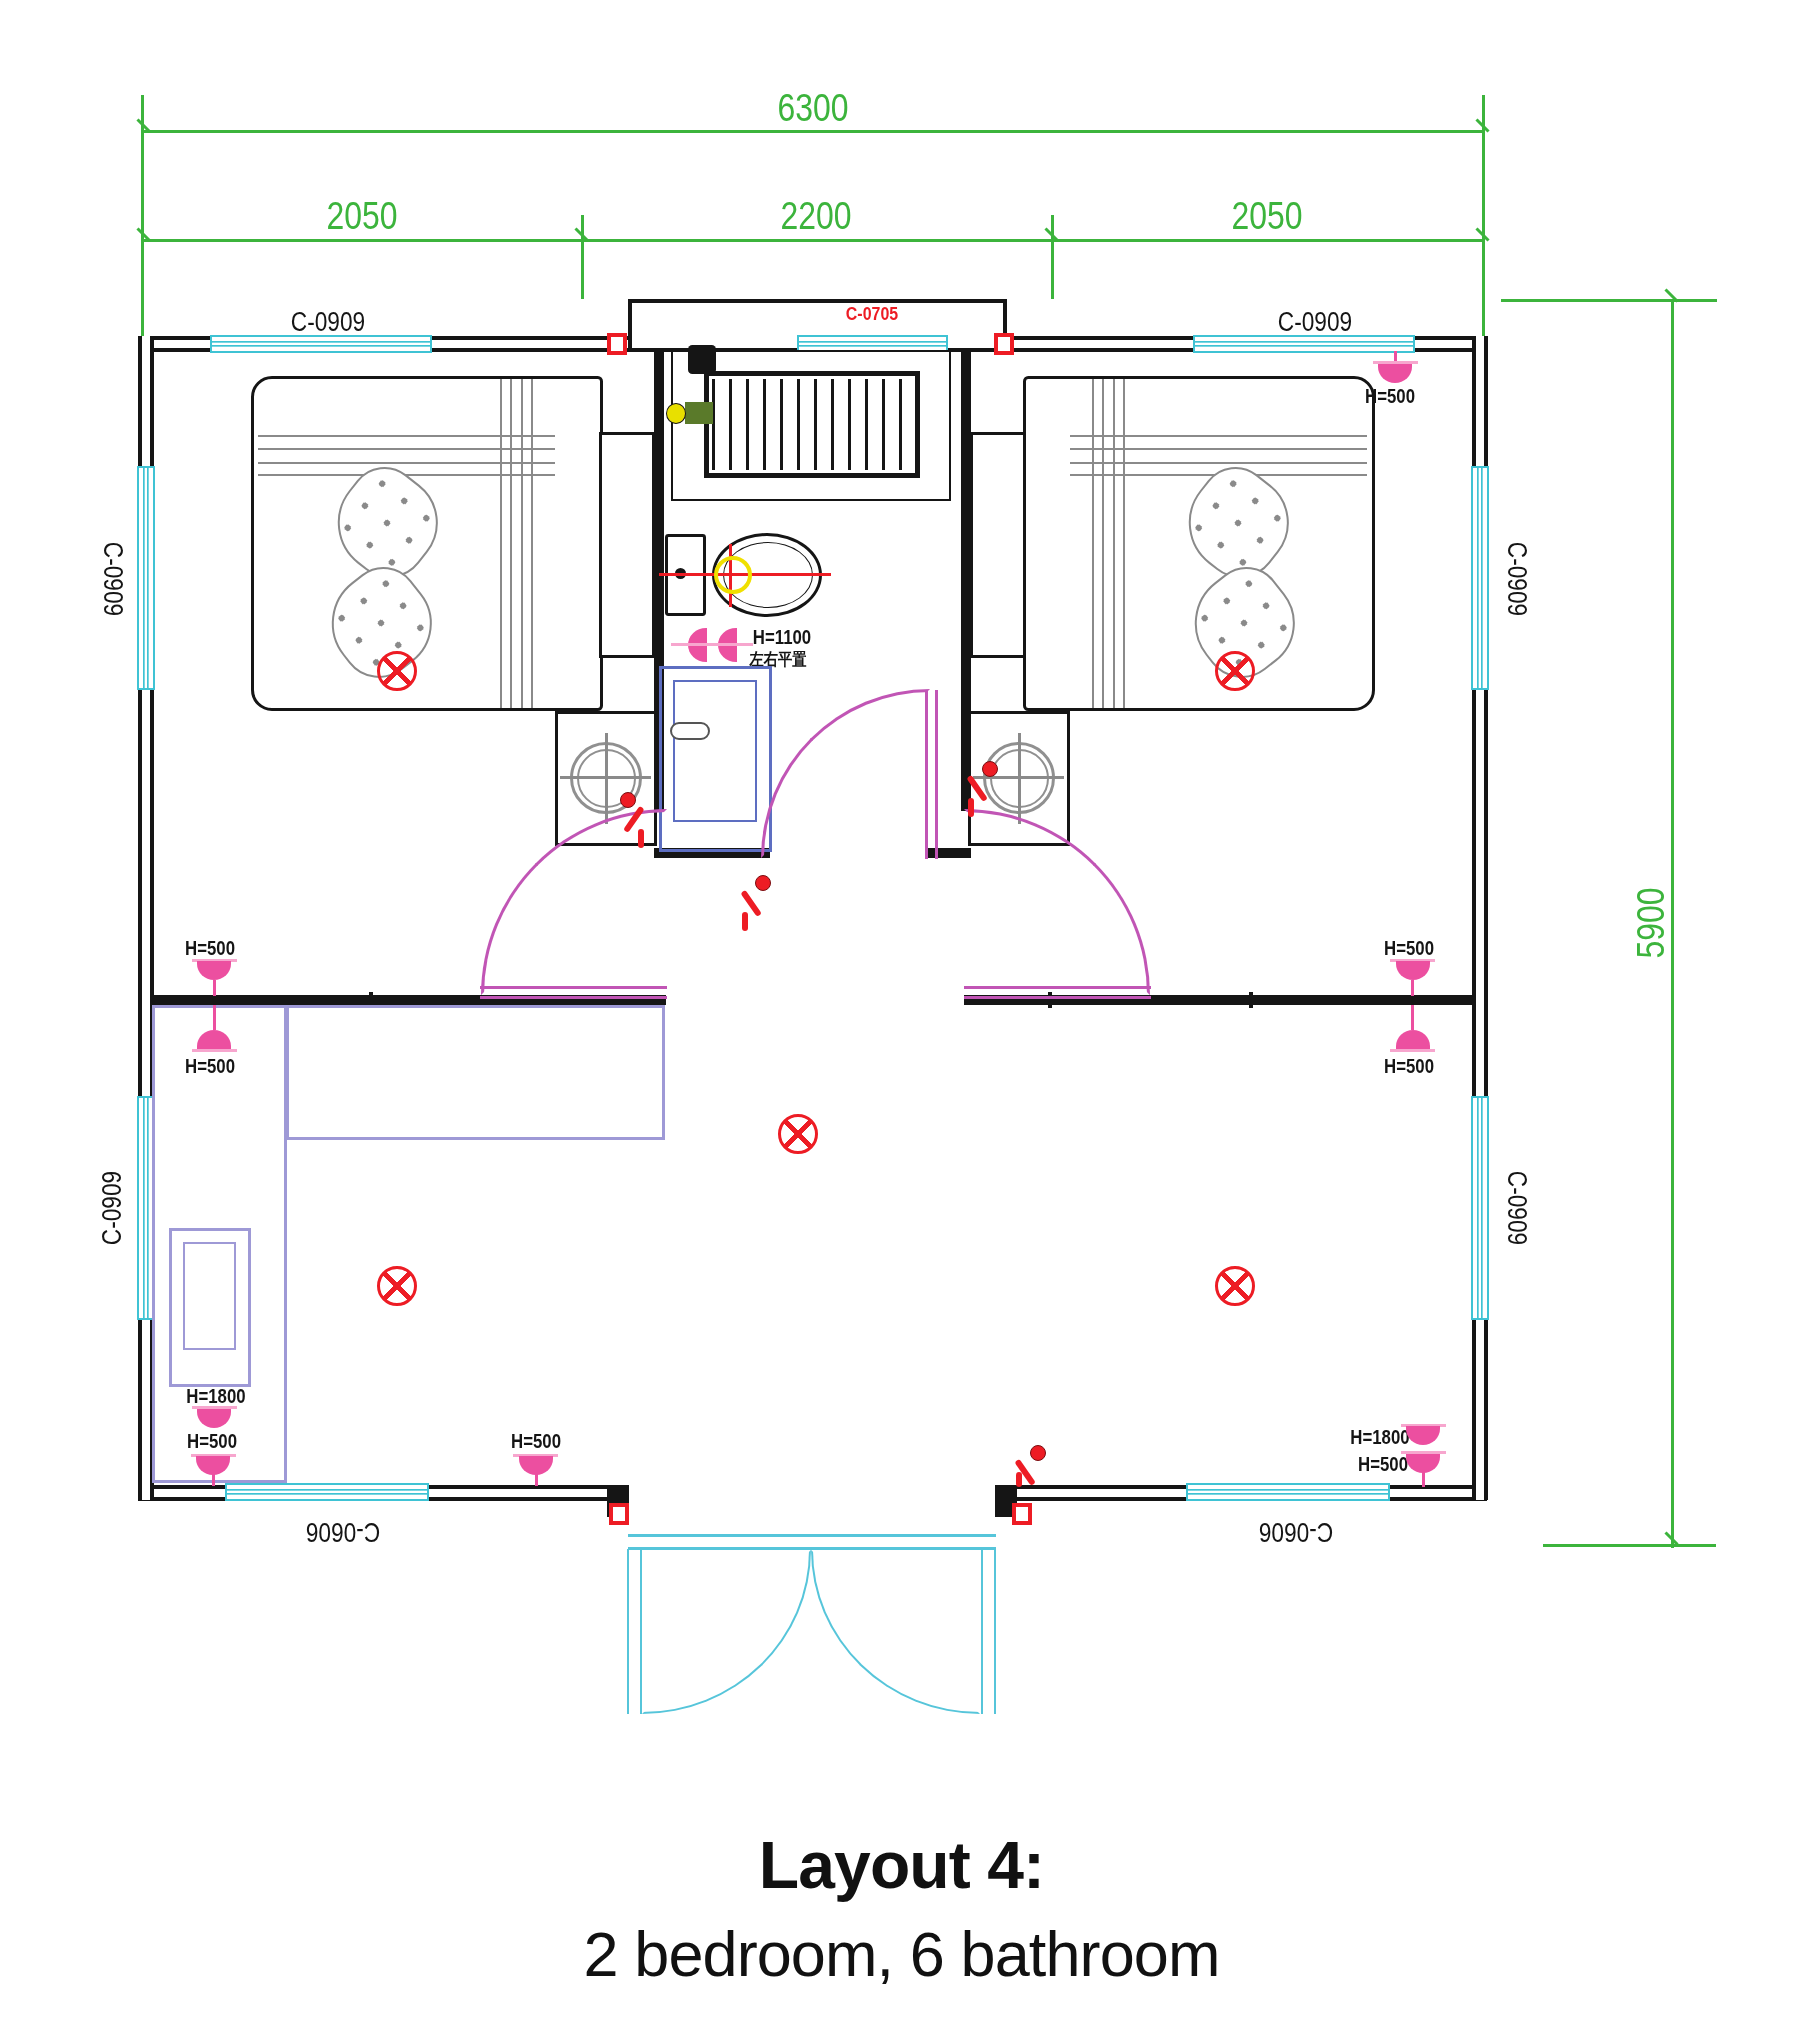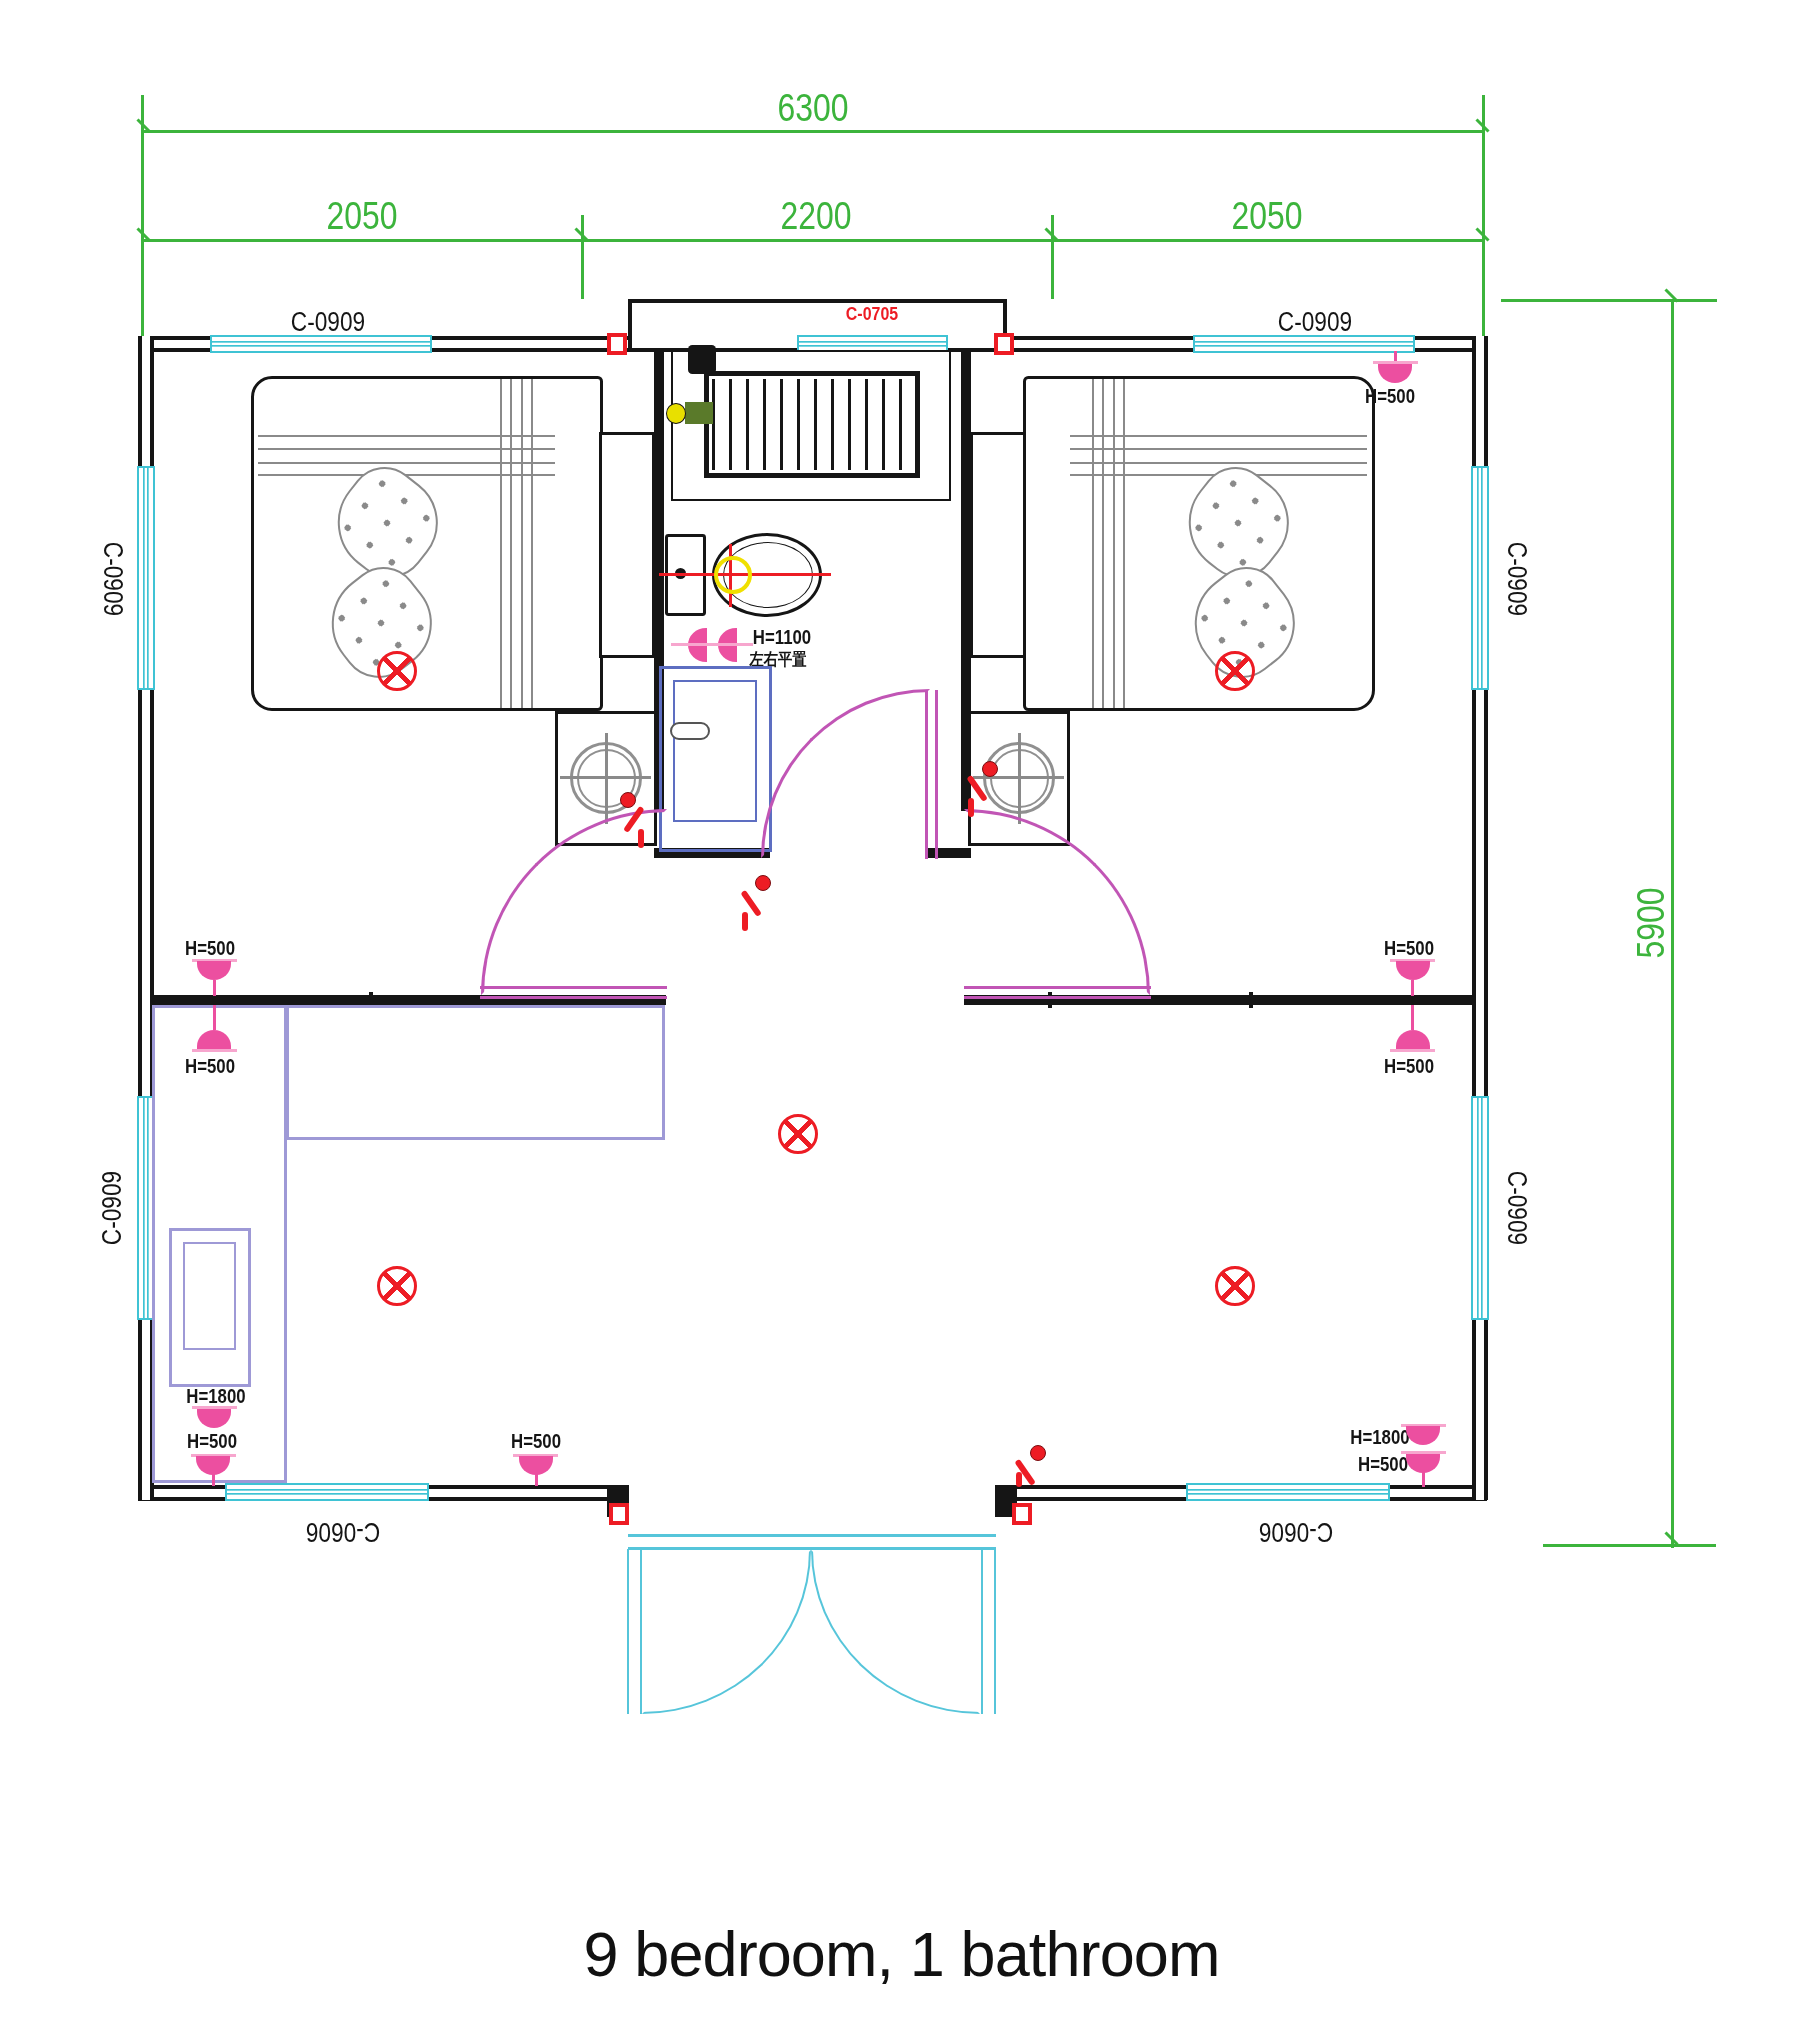--- a/index.html
+++ b/index.html
@@ -275,16 +275,17 @@
   <div class="swbar" style="left:742px;top:912px;height:19px;"></div>
   <div class="swdot" style="left:1030px;top:1445px;"></div>
   <div class="swbar" style="left:1022px;top:1458px;transform:rotate(-35deg);"></div>
   <div class="swbar" style="left:1016px;top:1472px;height:14.7px;"></div>
 
   <div class="outlet" style="left:607px;top:333px;"></div>
   <div class="outlet" style="left:994px;top:333px;"></div>
   <div class="outlet" style="left:609px;top:1503px;"></div>
   <div class="outlet" style="left:1012px;top:1503px;"></div>
 
-  <div class="title" style="top:1918px;font-size:63px;font-weight:400;">9 bedroom, 1 bathroom</div>
+  <div class="title" style="top:1827px;font-size:66px;font-weight:bold;">Layout 4:</div>
+  <div class="title" style="top:1918px;font-size:63px;font-weight:400;">2 bedroom, 6 bathroom</div>
 
 </div>
 
 
 </body></html>

